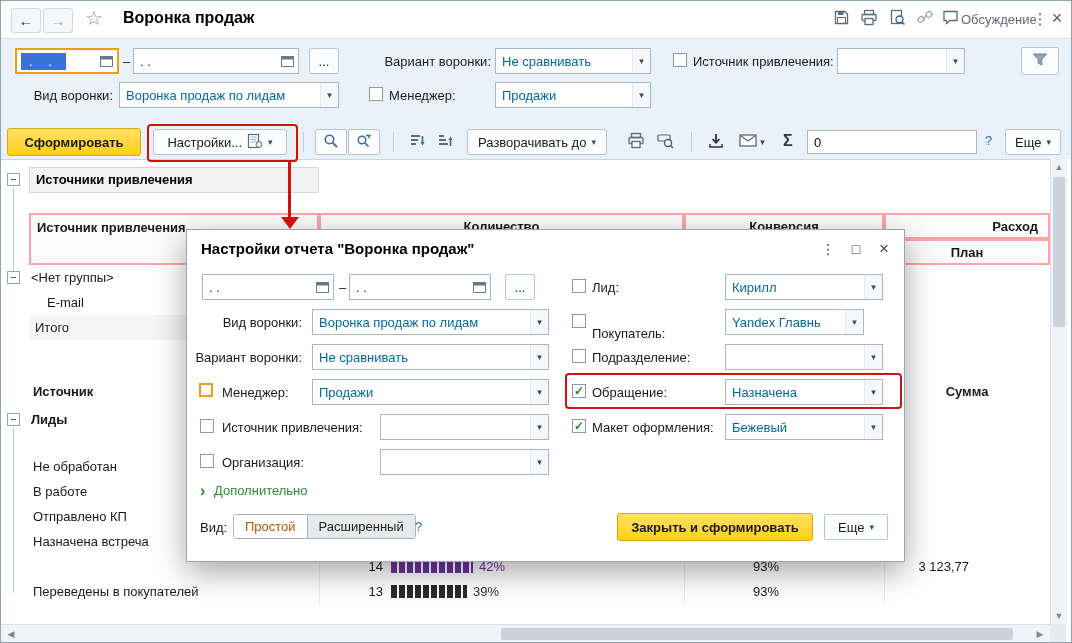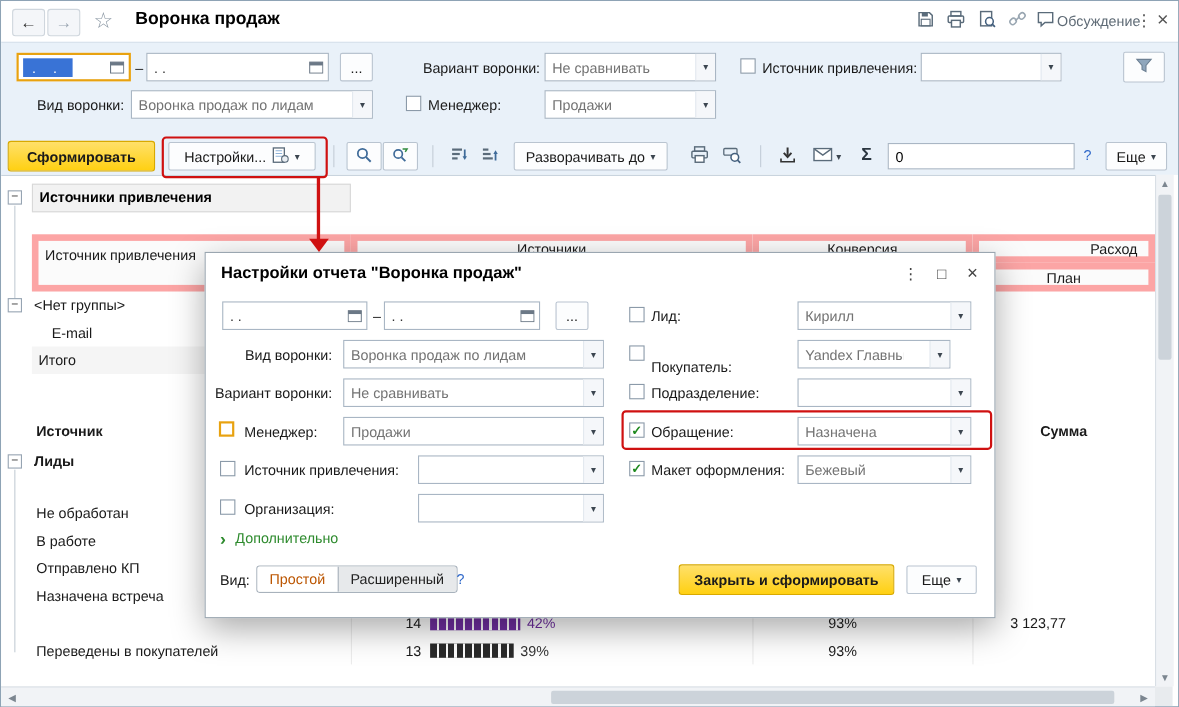--- a/index.html
+++ b/index.html
@@ -2,36 +2,36 @@
 <html><head>
 <meta charset="utf-8">
 <style>
   html,body{margin:0;padding:0;background:#cfd8e0;}
   .app{position:relative;width:1072px;height:643px;font-family:"Liberation Sans",sans-serif;font-size:13px;background:#fff;border:1px solid #8ea3b5;box-sizing:border-box;overflow:hidden;cursor:default;}
   .abs{position:absolute;box-sizing:border-box;}
   .lbl{font-size:13px;color:#1a1a1a;white-space:nowrap;}
   .bold{font-weight:bold;}
   .right{text-align:right;}
   .combo{display:flex;align-items:stretch;background:#fff;border:1px solid #a9b6c4;height:26px;}
-  .combo .val{flex:1;padding:5px 6px 0;white-space:nowrap;overflow:hidden;font-size:13px;color:#737373;}
+  .combo .val{flex:1;padding:5px 6px 0;white-space:nowrap;overflow:hidden;font-size:13px;color:#0369a1;}
   .combo .dd{width:17px;display:flex;align-items:center;justify-content:center;font-size:9px;color:#3c4650;border-left:1px solid #e3e9ef;background:#f5f7fa;}
   .datefield{display:flex;align-items:center;background:#fff;border:1px solid #a9b6c4;height:26px;}
   .datefield .dval{padding:0 6px;color:#333;white-space:pre;}
   .datefield .sel{background:#3973d6;color:#fff;margin-left:4px;padding:1px 8px;letter-spacing:6px;white-space:pre;}
   .datefield .cal{margin-left:auto;padding-right:4px;display:flex;align-items:center;}
   .focusfield{border:2px solid #e8a210;}
   .chk{width:14px;height:14px;background:#fff;border:1px solid #8b9aa9;display:flex;align-items:center;justify-content:center;}
   .chk span{color:#1f8a1f;font-weight:bold;font-size:12px;line-height:1;}
   .chk.focus{border:2px solid #e8a210;}
   .sbtn{display:flex;align-items:center;justify-content:center;gap:5px;background:#fcfdfe;border:1px solid #b9c4d0;border-radius:2px;font-size:13px;color:#1a1a1a;}
   .fbtn{display:flex;align-items:center;justify-content:center;background:none;border:none;}
   .ybtn{display:flex;align-items:center;justify-content:center;background:linear-gradient(#ffe06a,#ffd012);border:1px solid #d8a900;border-radius:3px;font-weight:bold;font-size:13px;color:#1a1a1a;}
   .sep{width:1px;background:#c3cdd7;}
   .dd-g{font-size:9px;color:#3c4650;}
-  .hcell{background:#fbfbfb;border:6px solid #fca5a5;display:flex;font-size:13px;color:#1a1a1a;}
+  .hcell{background:#fbfbfb;border:2px solid #fca5a5;display:flex;font-size:13px;color:#1a1a1a;font-weight:bold;}
   .expander{width:13px;height:13px;border:1px solid #96a4b2;background:#fff;font-size:11px;line-height:11px;text-align:center;color:#333;}
   .rowlbl{height:25px;line-height:25px;font-size:13px;white-space:nowrap;color:#1a1a1a;}
   .num{height:25px;line-height:25px;text-align:right;font-size:13px;color:#1a1a1a;}
   .bar{height:13px;position:absolute;}
   .bar::after{content:"";position:absolute;inset:0;background:repeating-linear-gradient(90deg,transparent 0 6px,#ffffff 6px 8px);}
   .navbtn{position:absolute;width:28px;height:23px;border:1px solid #cfd6dd;background:#f4f6f9;border-radius:3px;display:flex;align-items:center;justify-content:center;font-size:15px;color:#333;}
   .icobtn{position:absolute;width:24px;height:24px;display:flex;align-items:center;justify-content:center;background:none;border:none;}
   .wtitle{font-size:16px;font-weight:bold;color:#000;white-space:nowrap;}
   .tinput{position:absolute;border:1px solid #a9b6c4;height:24px;padding:0 6px;font-size:13px;font-family:inherit;box-sizing:border-box;}
   .gline{position:absolute;width:1px;background:#ececec;}
@@ -258,21 +258,21 @@
   <div class="gline" style="left:883px;top:378px;height:225px;"></div>
 
   <div class="abs expander" style="left:6px;top:172px;">−</div>
   <div class="abs bold" style="left:28px;top:166px;width:290px;height:26px;line-height:24px;background:#f2f2f2;border:1px solid #d8d8d8;padding-left:6px;font-size:13px;">Источники привлечения</div>
   <div class="tline" style="left:12px;top:186px;height:84px;"></div>
 
   <div class="abs hcell" style="left:28px;top:212px;width:290px;height:52px;padding:5px 0 0 6px;">
       <span>Источник привлечения</span>
     </div>
   <div class="abs hcell" style="left:318px;top:212px;width:365px;height:26px;align-items:center;justify-content:center;">
-      <span>Источники</span>
+      <span>Количество</span>
     </div>
   <div class="abs hcell" style="left:683px;top:212px;width:200px;height:26px;align-items:center;justify-content:center;">
       <span>Конверсия</span>
     </div>
   <div class="abs hcell" style="left:883px;top:212px;width:166px;height:26px;align-items:center;justify-content:flex-end;padding-right:10px;">
       <span>Расход</span>
     </div>
   <div class="abs hcell" style="left:883px;top:238px;width:166px;height:26px;align-items:center;justify-content:center;">
       <span>План</span>
     </div>

